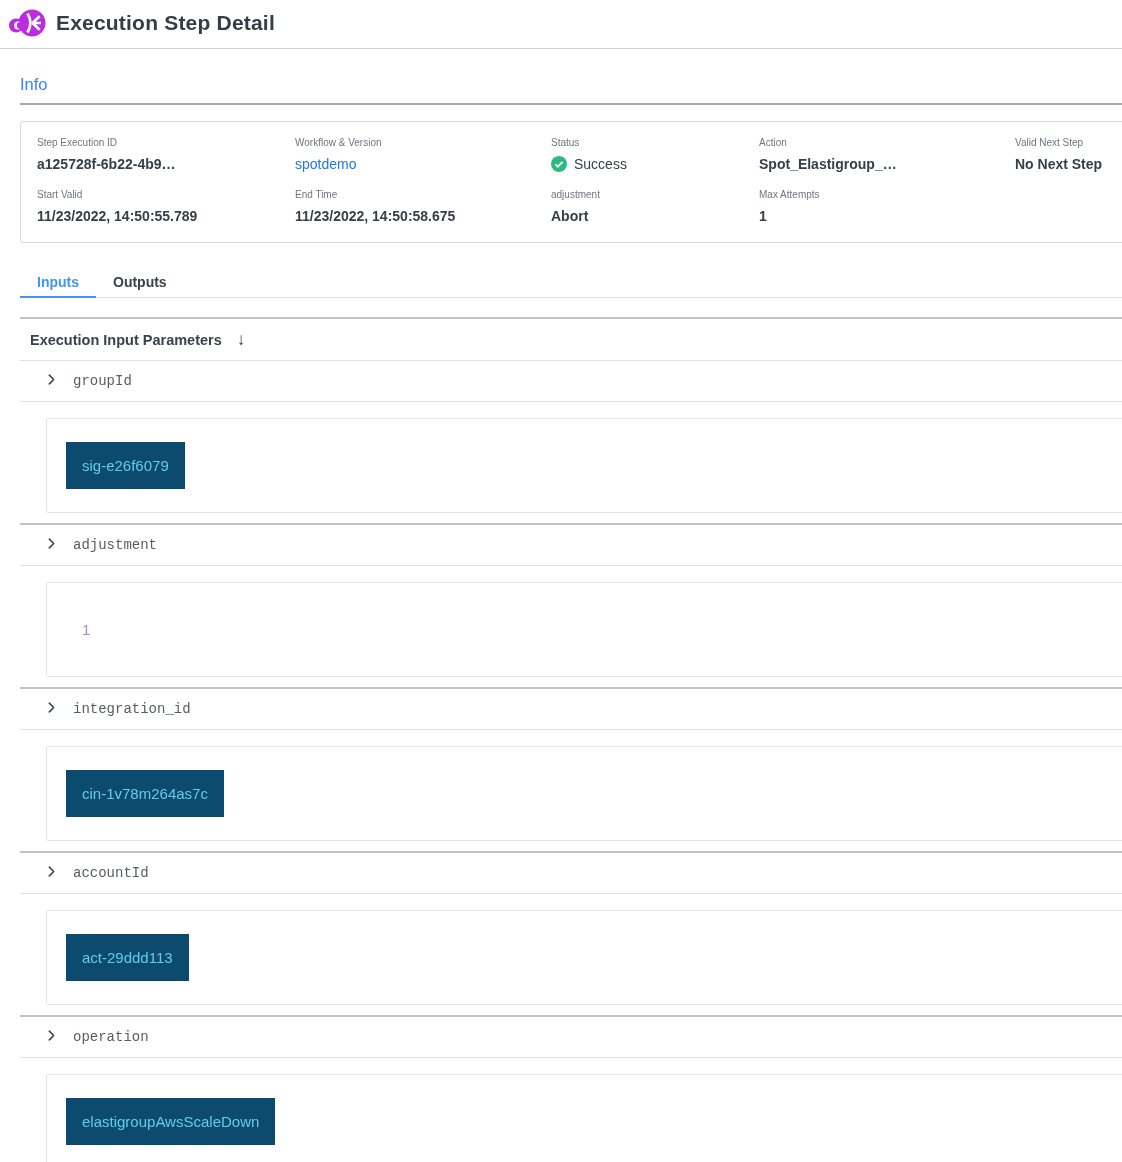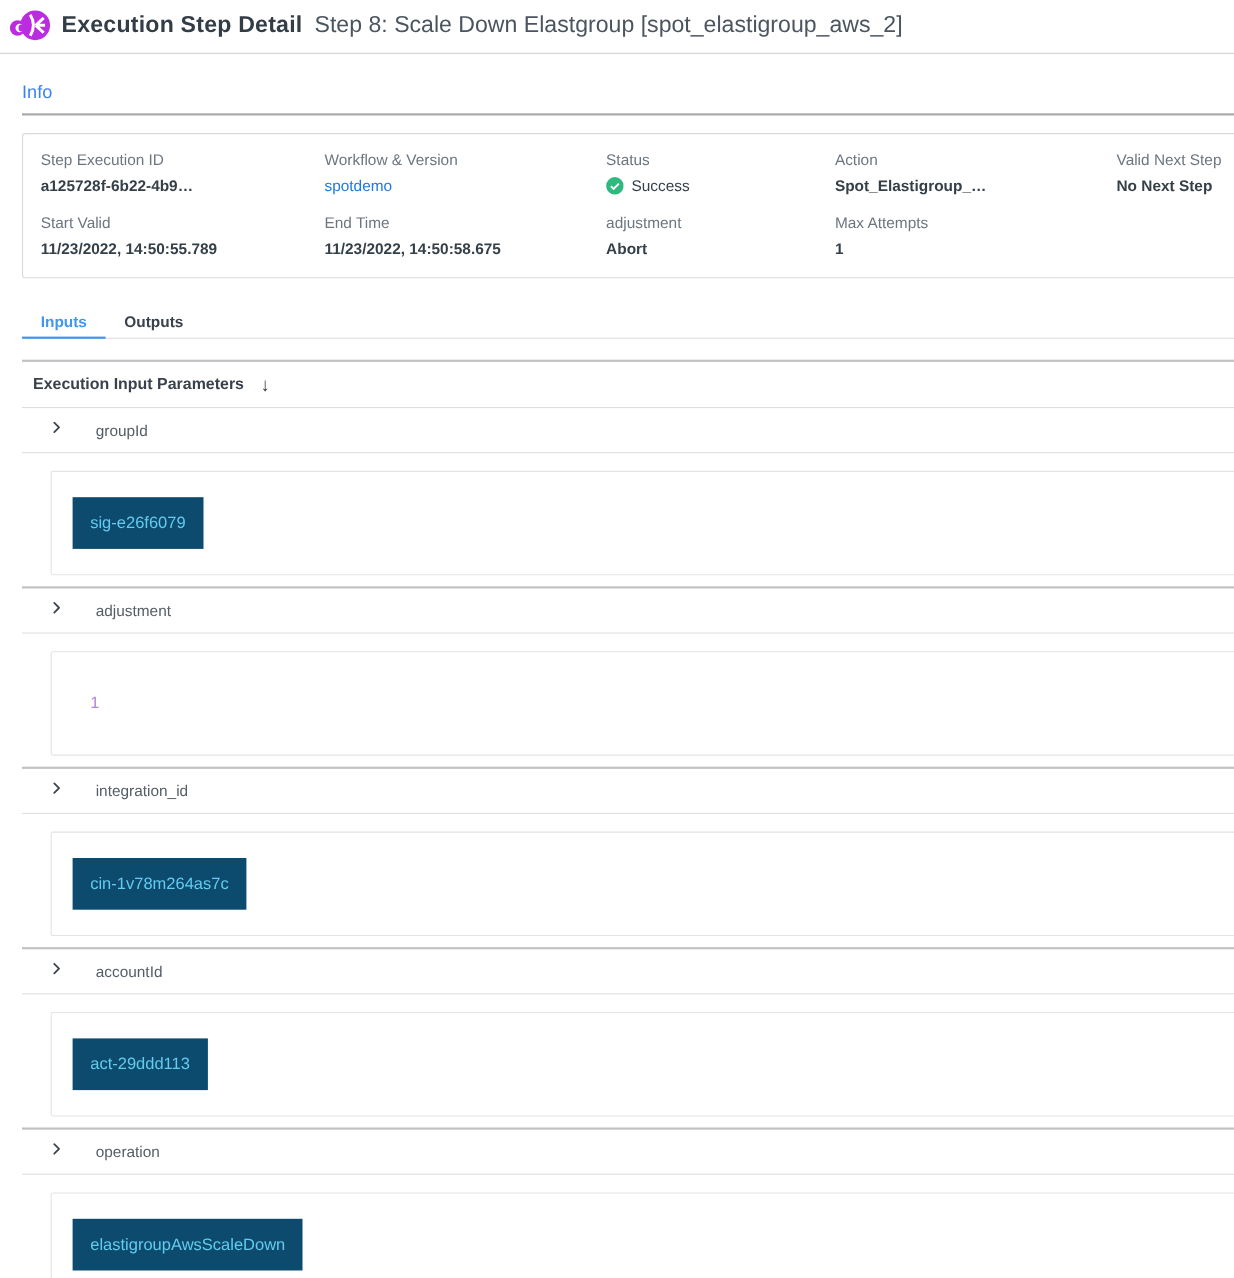--- a/index.html
+++ b/index.html
@@ -25,59 +25,58 @@
   .page-subtitle{font-size:21px;font-weight:400;color:#4b5560;margin-left:11px;}
   
   .main{margin-left:20px;}
   .section-title{margin-top:26px;font-size:16.5px;font-weight:400;color:#3b82f6;}
   .title-underline{height:2px;background:#a9a9a9;margin-top:9px;}
   
   .info-card{margin-top:16px;margin-right:-4px;border:1px solid #d9d9d9;border-radius:3px;
     padding:15px 0 18px 16px;}
   .info-row{display:grid;grid-template-columns:258px 256px 208px 256px 1fr;}
   .info-row + .info-row{margin-top:17px;}
-  .info-label{font-size:14px;color:var(--text-label);margin-bottom:8px;}
+  .info-label{font-size:10px;color:var(--text-label);margin-bottom:8px;}
   .info-value{font-size:14px;color:var(--text-dark);font-weight:600;}
   .info-value.link{font-weight:400;color:var(--link-blue);cursor:pointer;}
   .info-value.status{font-weight:400;display:flex;align-items:center;gap:7px;}
   
   .tabs-row{margin-top:25px;display:flex;border-bottom:1px solid var(--divider);margin-bottom:19px;}
   .tab{height:30px;padding:0 17px;font-size:14px;font-weight:600;color:#39424c;
     display:flex;align-items:center;cursor:pointer;border-bottom:2px solid transparent;margin-bottom:-1px;}
   .tab.active{color:var(--tab-active-blue);border-bottom-color:var(--tab-active-blue);}
   
   .thick-bar{height:2px;background:var(--thick-bar);}
   .params-heading{display:flex;align-items:center;padding:12px 0 12px 10px;border-bottom:1px solid var(--divider);}
   .params-heading .ph-label{font-size:14.5px;font-weight:700;color:#39424c;}
   .download-icon{margin-left:15px;font-size:17px;font-weight:700;color:#2f3941;cursor:pointer;line-height:1;}
   .param-row{height:41px;display:flex;align-items:center;padding-left:25px;
     border-bottom:1px solid var(--divider);cursor:pointer;}
   .chev{width:13px;height:13px;flex:0 0 auto;}
-  .param-name{margin-left:29px;font-size:14px;color:var(--text-mid);}
+  .param-name{margin-left:15px;font-size:14px;color:var(--text-mid);font-family:Liberation Mono, monospace;}
   .panel-wrap{padding:16px 0 10px 26px;}
   .param-panel{border:1px solid #e4e4e4;border-radius:2px;height:95px;margin-right:-4px;
     display:flex;align-items:center;padding-left:19px;}
   .value-chip{background:#0c4a6e;color:var(--value-string-blue);font-size:15px;
     padding:15px 16px;display:inline-block;}
   .value-number{color:var(--value-number-purple);font-size:15px;margin-left:16px;}
 </style>
 </head>
 <body>
 
 <header class="app-header">
   <svg class="logo" viewBox="0 0 40 34">
     <circle class="fill-logo" cx="25" cy="17" r="13.5" fill="#bb2be0"></circle>
     <circle class="fill-logo" cx="9" cy="19.5" r="7" fill="#bb2be0"></circle>
     <circle cx="11" cy="19.5" r="3.9" fill="#ffffff"></circle>
     <circle class="fill-logo" cx="13.2" cy="19.5" r="3.4" fill="#bb2be0"></circle>
     <path d="M20.5 7.5 q5.8 9.5 0 19" stroke="#ffffff" stroke-width="2.7" fill="none"></path>
     <path d="M25.5 17 h8.5 M25.5 17 l7.2 -6.8 M25.5 17 l7.2 6.8" stroke="#ffffff" stroke-width="2.7" fill="none"></path>
   </svg>
   <h1 class="page-title">Execution Step Detail</h1>
-  <span class="page-subtitle">Step 8: Scale Down Elastgroup [spot_elastigroup_aws_2]</span>
 </header>
 
 <div class="main">
   <h2 class="section-title">Info</h2>
   <div class="title-underline"></div>
 
   <div class="info-card" id="info-card">
       <div class="info-row">
         <div class="info-field">
           <div class="info-label">Step Execution ID</div>

